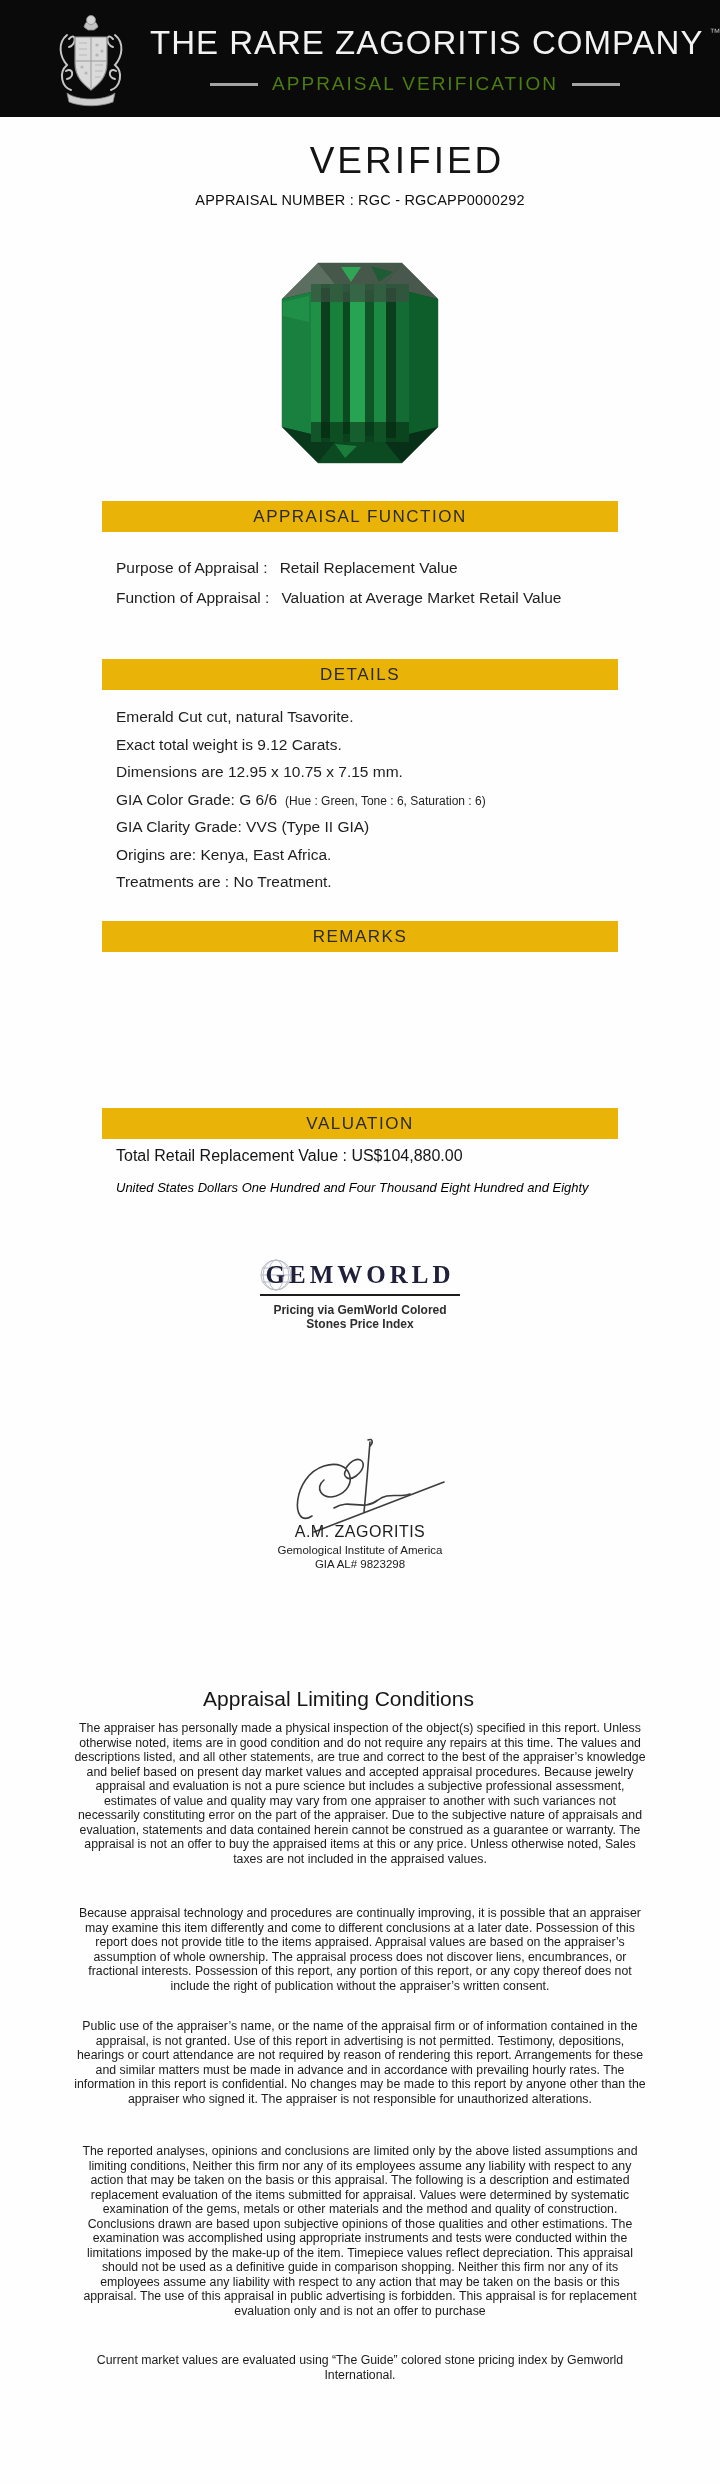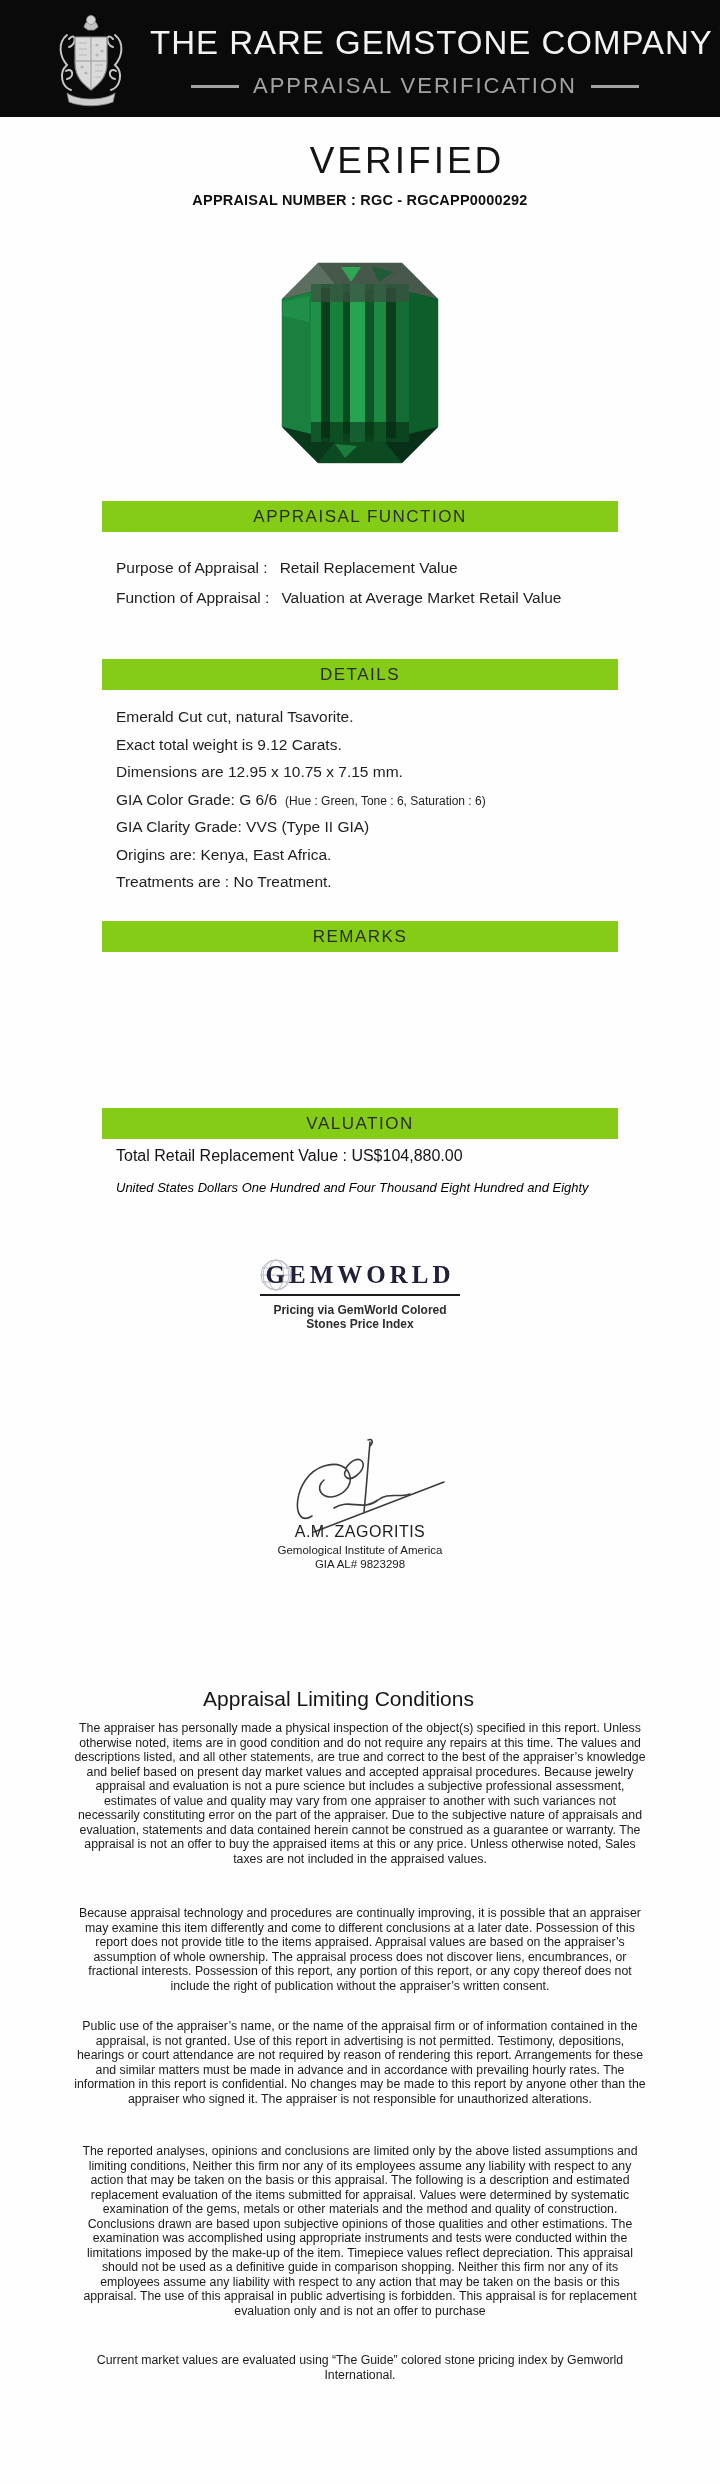--- a/index.html
+++ b/index.html
@@ -8,31 +8,31 @@
     background:#fefefe; font-family:"Liberation Sans", sans-serif; color:#1b1b1b;
     overflow:hidden;
   }
   
   .header { position:absolute; top:0; left:0; width:720px; height:117px; background:#0a0a0a; }
   .crest { position:absolute; left:54px; top:13px; width:74px; height:94px; }
   .brand { position:absolute; left:150px; top:24px; width:530px; text-align:center; }
   .company-name { font-size:33px; color:#f2f2f2; letter-spacing:1px; white-space:nowrap; font-weight:400; }
   .tm { font-size:11px; color:#bdbdbd; vertical-align:18px; margin-left:6px; letter-spacing:0; }
   .subbrand { margin-top:11px; display:flex; align-items:center; justify-content:center; gap:14px; }
-  .subbrand-text { font-size:22px; letter-spacing:2px; color:#a3a3a3; white-space:nowrap; }
+  .subbrand-text { font-size:19px; letter-spacing:2px; color:#4d7c0f; white-space:nowrap; }
   .dash { width:48px; height:3px; background:#a3a3a3; }
   
   .verified { position:absolute; top:140px; left:0; width:720px; text-align:center;
     font-size:37px; letter-spacing:3px; color:#141414;padding-left:47px; }
   .appr-num { position:absolute; top:192px; left:0; width:720px; text-align:center;
-    font-size:14.5px; font-weight:bold; color:#101010; letter-spacing:0.2px; }
+    font-size:14.5px; font-weight:normal; color:#101010; letter-spacing:0.2px; }
   
   .gem-wrap { position:absolute; left:281px; top:262px; width:158px; height:202px; }
   
-  .bar { position:absolute; left:102px; width:516px; height:31px; background:#84cc16;
+  .bar { position:absolute; left:102px; width:516px; height:31px; background:#eab308;
     color:#2b2b2b; font-size:17px; letter-spacing:1.5px; text-align:center; line-height:31px; font-weight:500; }
   .bar-af { top:501px; }
   .bar-details { top:659px; }
   .bar-remarks { top:921px; }
   .bar-valuation { top:1108px; }
   .bar-gemologist { top:1370px; }
   
   .af-rows { position:absolute; left:116px; top:553px; font-size:15.5px; color:#1e1e1e; }
   .af-row { height:30px; line-height:30px; white-space:nowrap; }
   .af-label { margin-right:12px; }
@@ -101,21 +101,21 @@
           <circle cx="43" cy="32" r="1.6"></circle>
             <circle cx="48" cy="38" r="1.6"></circle>
             <circle cx="43" cy="42" r="1.6"></circle>
           <circle cx="28" cy="54" r="1.6"></circle>
             <circle cx="32" cy="60" r="1.6"></circle>
         </g>
         <path d="M13,80 C24,88 50,88 61,80 L59,89 C46,94 28,94 15,89 Z" fill="#cdcdcd" stroke="#8a8a8a" stroke-width="0.8"></path>
       </svg>
     </div>
     <div class="brand">
-      <div class="company-name"><span>THE RARE GEMSTONE COMPANY</span><span class="tm">™</span></div>
+      <div class="company-name"><span>THE RARE ZAGORITIS COMPANY</span><span class="tm">™</span></div>
       <div class="subbrand">
         <span class="dash"></span>
         <span class="subbrand-text">APPRAISAL VERIFICATION</span>
         <span class="dash"></span>
       </div>
     </div>
   </div>
 
   <div class="verified">VERIFIED</div>
   <div class="appr-num">APPRAISAL NUMBER : RGC - RGCAPP0000292</div>

